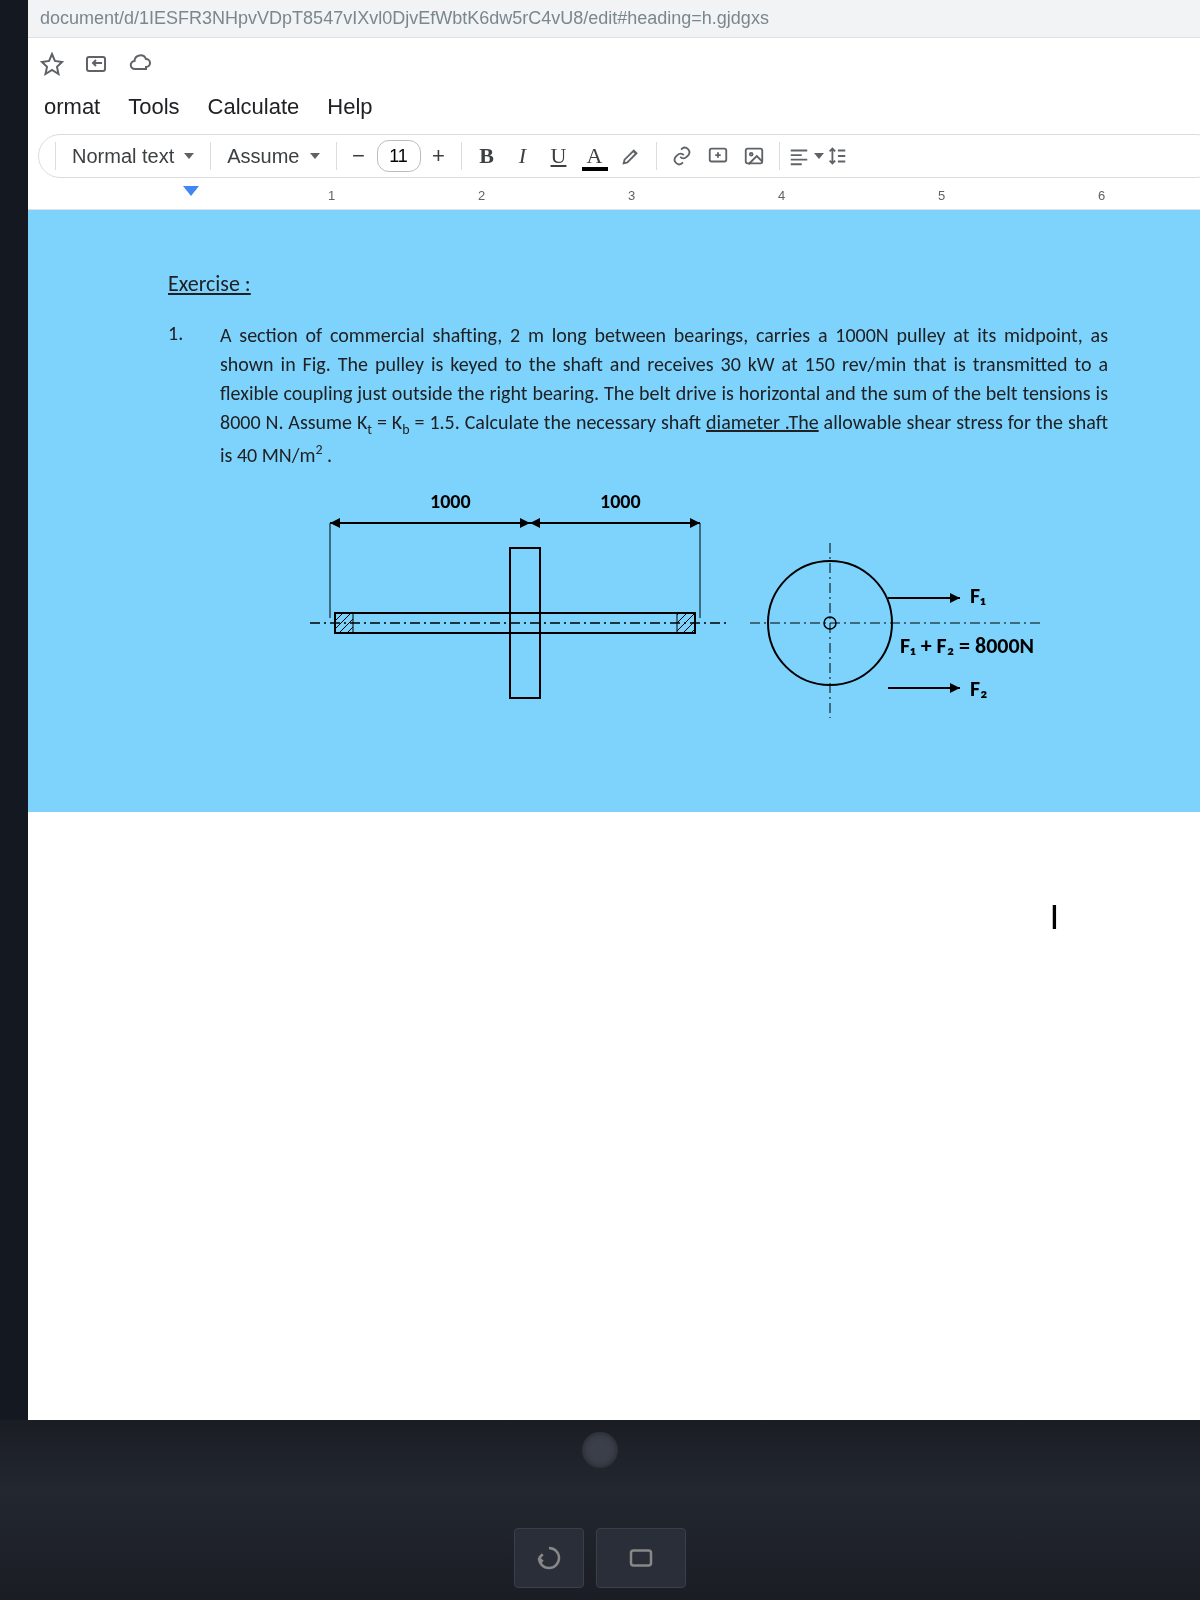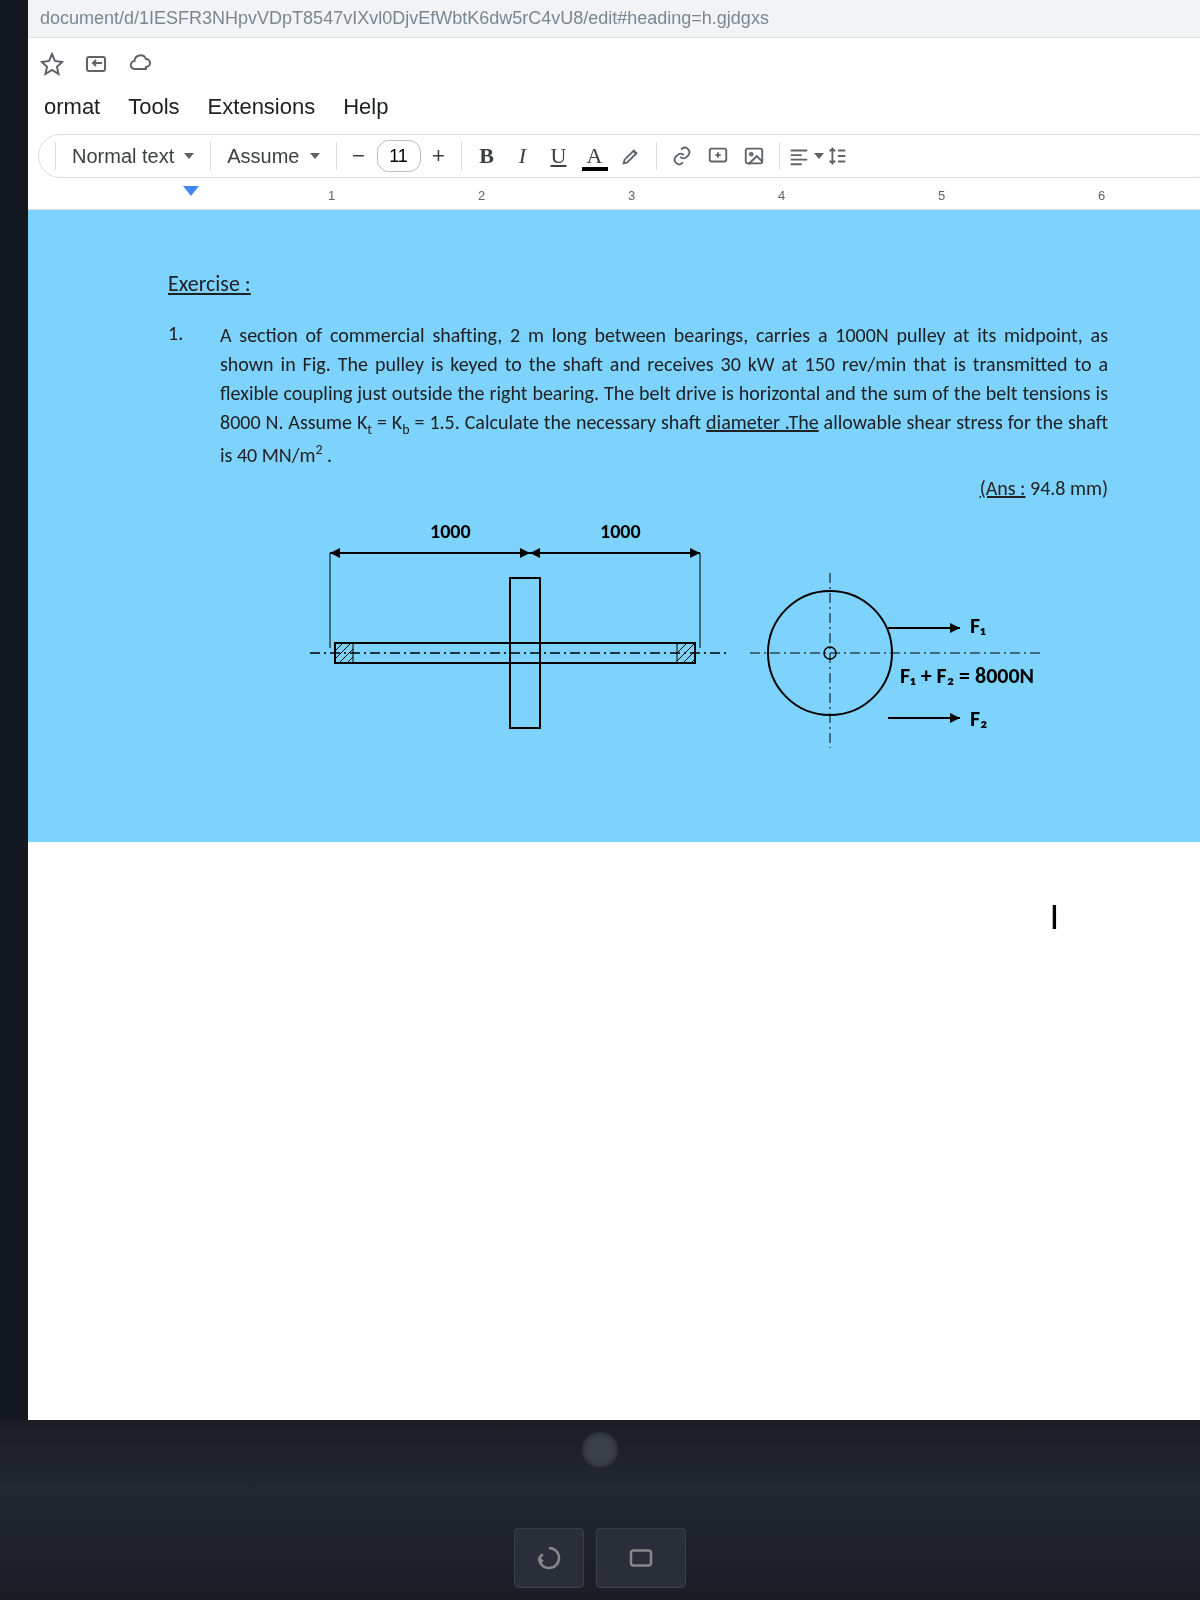--- a/index.html
+++ b/index.html
@@ -162,21 +162,21 @@
     <span>
       <svg viewBox="0 0 24 24" fill="none" stroke="#5f6368" stroke-width="2">
           <path d="M18 15a4 4 0 000-8 6 6 0 00-11.5 2A4 4 0 007 17h11z"></path>
         </svg>
     </span>
   </div>
 
   <div class="menubar">
     <span>ormat</span>
     <span>Tools</span>
-    <span>Extensions</span>
+    <span>Calculate</span>
     <span>Help</span>
   </div>
 
   <div class="toolbar">
     <div class="sep"></div>
     <div class="style-select">
       <span>Normal text</span>
       <span class="caret-down"></span>
     </div>
     <div class="sep"></div>
@@ -244,23 +244,20 @@
     <span class="marker-right"></span>
   </div>
 
   <div class="page">
     <div class="ex-title">Exercise :</div>
     <div class="problem">
       <div class="prob-num">1.</div>
       <div>
         <div class="prob-text">
           <span>A section of commercial shafting, 2 m long between bearings, carries a 1000N pulley at its midpoint, as shown in Fig. The pulley is keyed to the shaft and receives 30 kW at 150 rev/min that is transmitted to a flexible coupling just outside the right bearing. The belt drive is horizontal and the sum of the belt tensions is 8000 N. Assume K</span><sub>t</sub><span> = K</span><sub>b</sub><span> = 1.5. Calculate the necessary shaft </span><span class="u">diameter .The</span><span> allowable shear stress for the shaft is 40 MN/m</span><sup>2</sup><span> .</span>
-        </div>
-        <div class="answer">
-          <span class="u">(Ans :</span><span> 94.8 mm)</span>
         </div>
 
         <div class="diagram">
           <svg width="760" height="280" viewBox="0 0 760 280">
             <text x="130" y="20" font-size="20" font-weight="600">1000</text>
             <text x="300" y="20" font-size="20" font-weight="600">1000</text>
             <line x1="30" y1="35" x2="230" y2="35" stroke="#000" stroke-width="2"></line>
             <polygon points="30,35 40,30 40,40" fill="#000"></polygon>
             <polygon points="230,35 220,30 220,40" fill="#000"></polygon>
             <line x1="230" y1="35" x2="400" y2="35" stroke="#000" stroke-width="2"></line>

